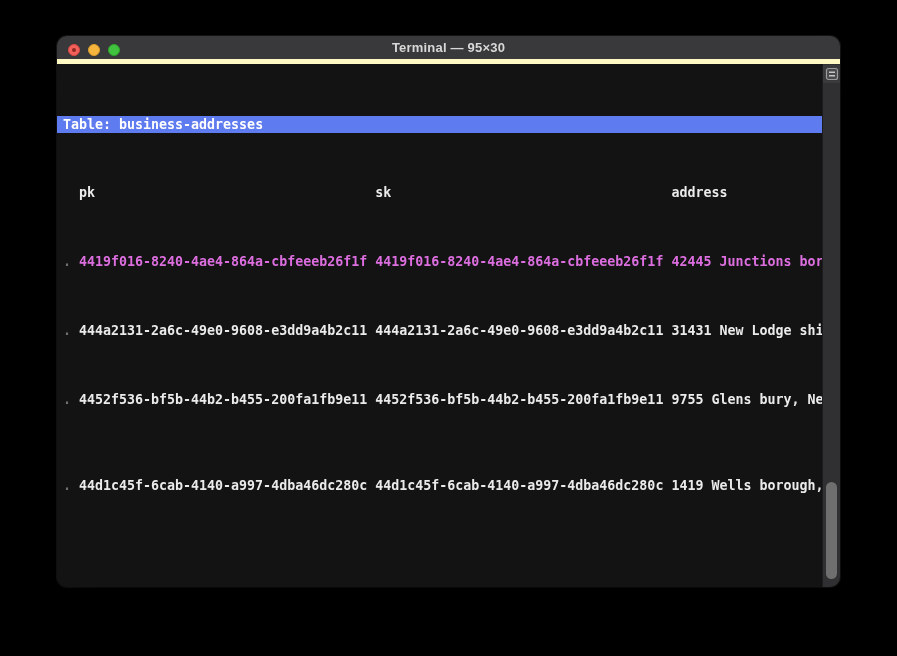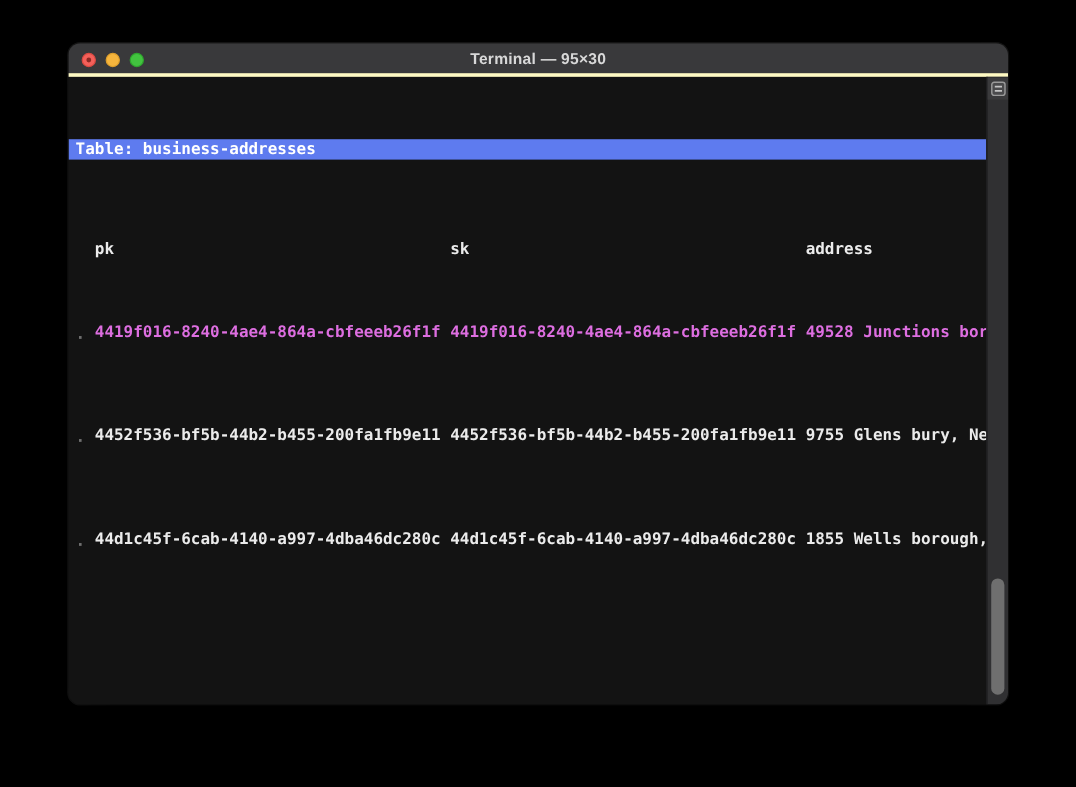--- a/index.html
+++ b/index.html
@@ -14,21 +14,21 @@
   }
   *{margin:0;padding:0;box-sizing:border-box;}
   html,body{width:897px;height:656px;background:#000;overflow:hidden;}
   .window{
     position:absolute;left:57px;top:36px;width:783px;height:551px;
     border-radius:10px;overflow:hidden;background:var(--terminal-bg);
     box-shadow:0 18px 45px rgba(0,0,0,.75), 0 0 0 1px rgba(255,255,255,.09);
   }
   .titlebar{
     position:relative;height:28px;background:#39393b;
-    border-bottom:3px solid #fef9c3;
+    border-bottom:5px solid #fef9c3;
     display:flex;align-items:center;justify-content:center;
   }
   .traffic{position:absolute;left:11px;top:8px;display:flex;gap:8px;}
   .tl{width:12px;height:12px;border-radius:50%;position:relative;}
   .tl.red{background:#f4605a;border:1px solid #da4a42;}
   .tl.red::after{content:"";position:absolute;left:3px;top:3px;width:4px;height:4px;border-radius:50%;background:#8c2a24;}
   .tl.yellow{background:#f6b53d;border:1px solid #dd9e2c;}
   .tl.green{background:#42c33f;border:1px solid #2fa52e;}
   .title{
     font-family:"Liberation Sans",sans-serif;font-size:13px;font-weight:700;
@@ -36,21 +36,21 @@
   }
   .content{position:relative;display:flex;height:523px;}
   .term{
     flex:1;overflow:hidden;
     font-family:"DejaVu Sans Mono",monospace;font-size:13.3px;font-weight:700;
     line-height:var(--lh);color:var(--text-white);white-space:pre;
   }
   .line{height:var(--lh);padding-left:6px;}
   .bar-blue{background:var(--header-blue);color:#fff;}
   .c-bullet{display:inline-block;width:2ch;color:#6f6f6f;}
-  .c-pk,.c-sk{display:inline-block;width:37ch;overflow:hidden;margin-top:16px;}
+  .c-pk,.c-sk{display:inline-block;width:37ch;overflow:hidden;}
   .c-addr{display:inline-block;overflow:hidden;}
   .row.selected .c-pk,.row.selected .c-sk,.row.selected .c-addr{color:var(--selected-row);}
   .scrollbar{
     width:18px;background:#303032;position:relative;flex:0 0 18px;
     border-left:1px solid #1c1c1e;
   }
   .marks-btn{position:absolute;top:1px;left:0;width:18px;height:18px;display:flex;align-items:center;justify-content:center;background:#3a3a3c;}
   .thumb{
     position:absolute;left:3px;top:418px;width:11px;height:97px;
     background:#6f6f6f;border-radius:6px;
@@ -69,27 +69,28 @@
     <div class="title">Terminal — 95×30</div>
   </div>
 
   <div class="content">
     <div class="term">
 
       <div class="line bar-blue">Table: business-addresses</div>
 
       <div class="line"><span class="c-bullet"> </span><span class="c-pk">pk</span><span class="c-sk">sk</span><span class="c-addr">address</span></div>
 
-      <div class="line row selected"><span class="c-bullet">·</span><span class="c-pk">4419f016-8240-4ae4-864a-cbfeeeb26f1f</span><span class="c-sk">4419f016-8240-4ae4-864a-cbfeeeb26f1f</span><span class="c-addr">49528 Junctions bor</span></div>
+      <div class="line row selected"><span class="c-bullet">·</span><span class="c-pk">4419f016-8240-4ae4-864a-cbfeeeb26f1f</span><span class="c-sk">4419f016-8240-4ae4-864a-cbfeeeb26f1f</span><span class="c-addr">42445 Junctions bor</span></div>
 
+      <div class="line row"><span class="c-bullet">·</span><span class="c-pk">444a2131-2a6c-49e0-9608-e3dd9a4b2c11</span><span class="c-sk">444a2131-2a6c-49e0-9608-e3dd9a4b2c11</span><span class="c-addr">31431 New Lodge shi</span></div>
 
       <div class="line row"><span class="c-bullet">·</span><span class="c-pk">4452f536-bf5b-44b2-b455-200fa1fb9e11</span><span class="c-sk">4452f536-bf5b-44b2-b455-200fa1fb9e11</span><span class="c-addr">9755 Glens bury, Ne</span></div>
 
 
-      <div class="line row"><span class="c-bullet">·</span><span class="c-pk">44d1c45f-6cab-4140-a997-4dba46dc280c</span><span class="c-sk">44d1c45f-6cab-4140-a997-4dba46dc280c</span><span class="c-addr">1855 Wells borough,</span></div>
+      <div class="line row"><span class="c-bullet">·</span><span class="c-pk">44d1c45f-6cab-4140-a997-4dba46dc280c</span><span class="c-sk">44d1c45f-6cab-4140-a997-4dba46dc280c</span><span class="c-addr">1419 Wells borough,</span></div>
 
       
 
       
 
       
 
       
 
       

